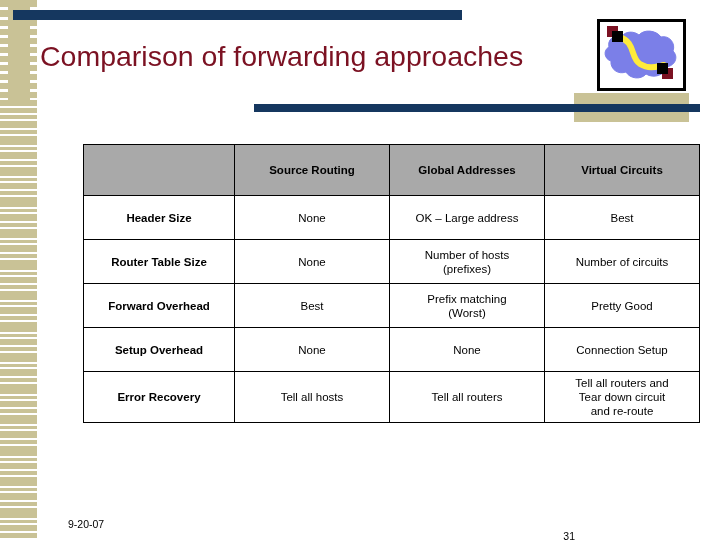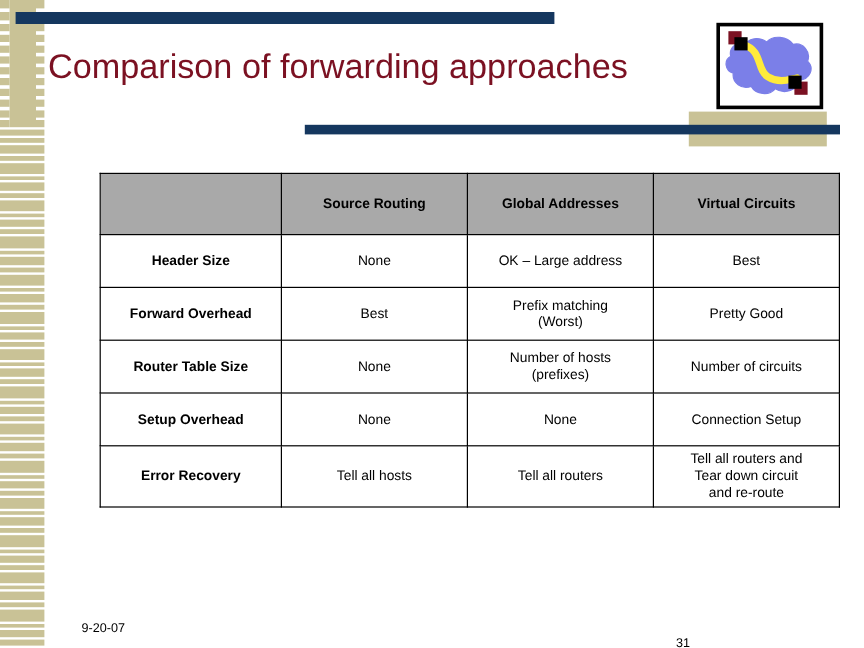--- a/index.html
+++ b/index.html
@@ -287,32 +287,32 @@
       </tr>
     </thead>
     <tbody id="tableBody">
         <tr class="row-h">
           <th class="rowlabel col-label">Header Size</th>
           <td class="col-data-1">None</td>
           <td class="col-data-2">OK – Large address</td>
           <td class="col-data-3">Best</td>
         </tr>
         <tr class="row-h">
+          <th class="rowlabel col-label">Router Table Size</th>
+          <td class="col-data-1">None</td>
+          <td class="col-data-2">Number of hosts<br>(prefixes)</td>
+          <td class="col-data-3">Number of circuits</td>
+        </tr>
+        <tr class="row-h">
           <th class="rowlabel col-label">Forward Overhead</th>
           <td class="col-data-1">Best</td>
           <td class="col-data-2">Prefix matching<br>(Worst)</td>
           <td class="col-data-3">Pretty Good</td>
         </tr>
         <tr class="row-h">
-          <th class="rowlabel col-label">Router Table Size</th>
-          <td class="col-data-1">None</td>
-          <td class="col-data-2">Number of hosts<br>(prefixes)</td>
-          <td class="col-data-3">Number of circuits</td>
-        </tr>
-        <tr class="row-h">
           <th class="rowlabel col-label">Setup Overhead</th>
           <td class="col-data-1">None</td>
           <td class="col-data-2">None</td>
           <td class="col-data-3">Connection Setup</td>
         </tr>
         <tr class="row-h">
           <th class="rowlabel col-label">Error Recovery</th>
           <td class="col-data-1">Tell all hosts</td>
           <td class="col-data-2">Tell all routers</td>
           <td class="col-data-3">Tell all routers and<br>Tear down circuit<br>and re-route</td>

